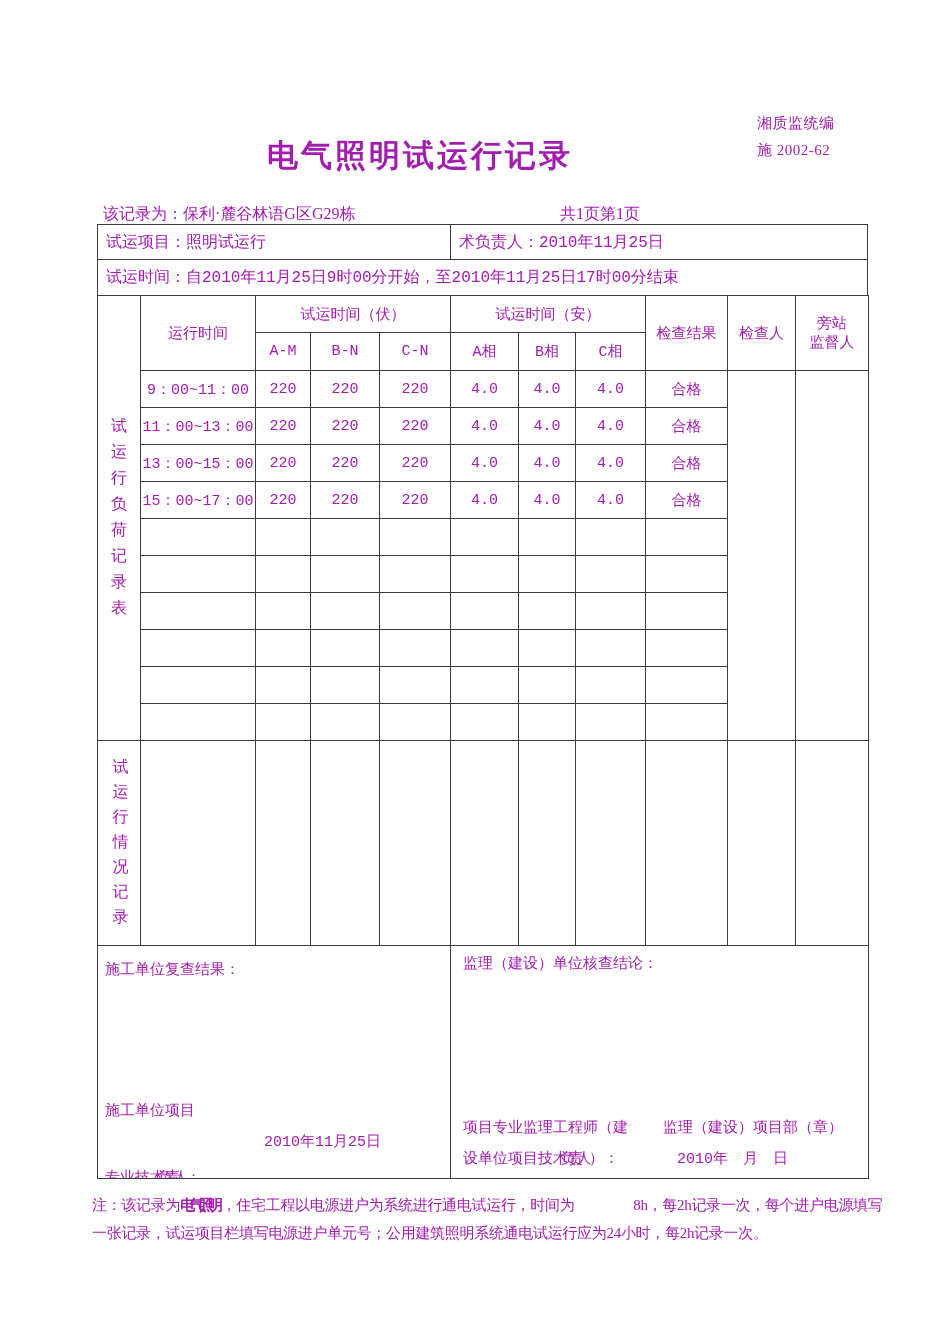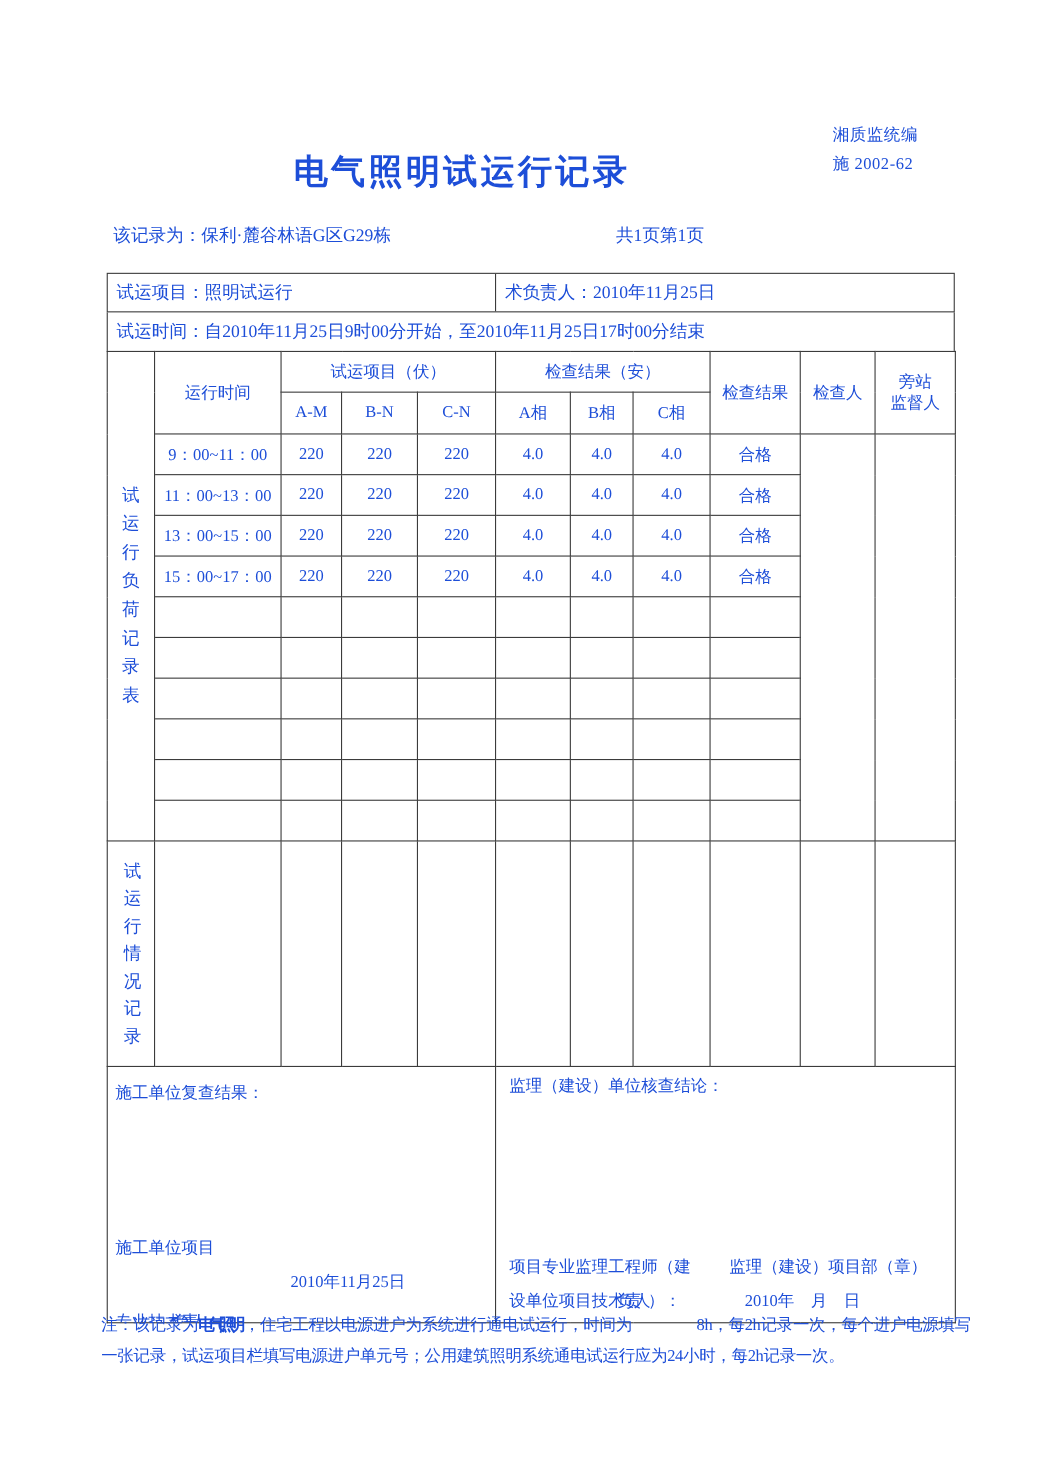--- a/index.html
+++ b/index.html
@@ -1,31 +1,31 @@
 <!DOCTYPE html>
 <html><head>
 <meta charset="utf-8">
 <style>
   html,body{margin:0;padding:0;background:#ffffff;}
   .page{
     position:relative;
     width:950px;height:1344px;
     background:#ffffff;
     font-family:"Liberation Serif","DejaVu Serif",serif;
-    color:#1d4ed8;
+    color:#a21caf;
     overflow:hidden;
   }
   
   .stamp{position:absolute;left:757px;top:110px;font-size:15px;line-height:27px;letter-spacing:0.5px;}
   .doc-title{position:absolute;left:97px;top:135px;width:646px;text-align:center;
     font-size:31px;font-weight:600;letter-spacing:3px;}
   .project-line{position:absolute;left:103px;top:204px;font-size:16px;width:765px;}
   .page-count{position:absolute;left:457px;top:0;}
   
-  .form{position:absolute;left:97px;top:248px;width:771px;}
+  .form{position:absolute;left:97px;top:224px;width:771px;font-family:Liberation Mono, monospace;}
   .irow{box-sizing:border-box;border:1px solid #3b3b3b;display:flex;font-size:16px;}
   .irow1{height:36px;}
   .irow2{height:35px;border-top:none;border-bottom:none;}
   .icell{box-sizing:border-box;padding-left:8px;display:flex;align-items:center;}
   .icell-left{width:353px;border-right:1px solid #3b3b3b;}
   .icell-right{flex:1;}
   
   table.grid{border-collapse:collapse;table-layout:fixed;width:771px;}
   table.grid td{border:1px solid #3b3b3b;text-align:center;vertical-align:middle;
     font-size:15px;padding:0;overflow:hidden;}
@@ -85,22 +85,22 @@
           <col style="width:68px">
           <col style="width:73px">
       </colgroup>
 
       <tbody>
           <tr class="hr1">
         <td rowspan="12">
           <div class="vlabel">试运行负荷记录表</div>
         </td>
         <td rowspan="2">运行时间</td>
-        <td colspan="3">试运项目（伏）</td>
-        <td colspan="3">检查结果（安）</td>
+        <td colspan="3">试运时间（伏）</td>
+        <td colspan="3">试运时间（安）</td>
         <td rowspan="2">检查结果</td>
         <td rowspan="2">检查人</td>
         <td rowspan="2">
           <div>旁站</div>
           <div>监督人</div>
         </td>
       </tr>
 
       <tr class="hr2">
         <td>A-M</td>

